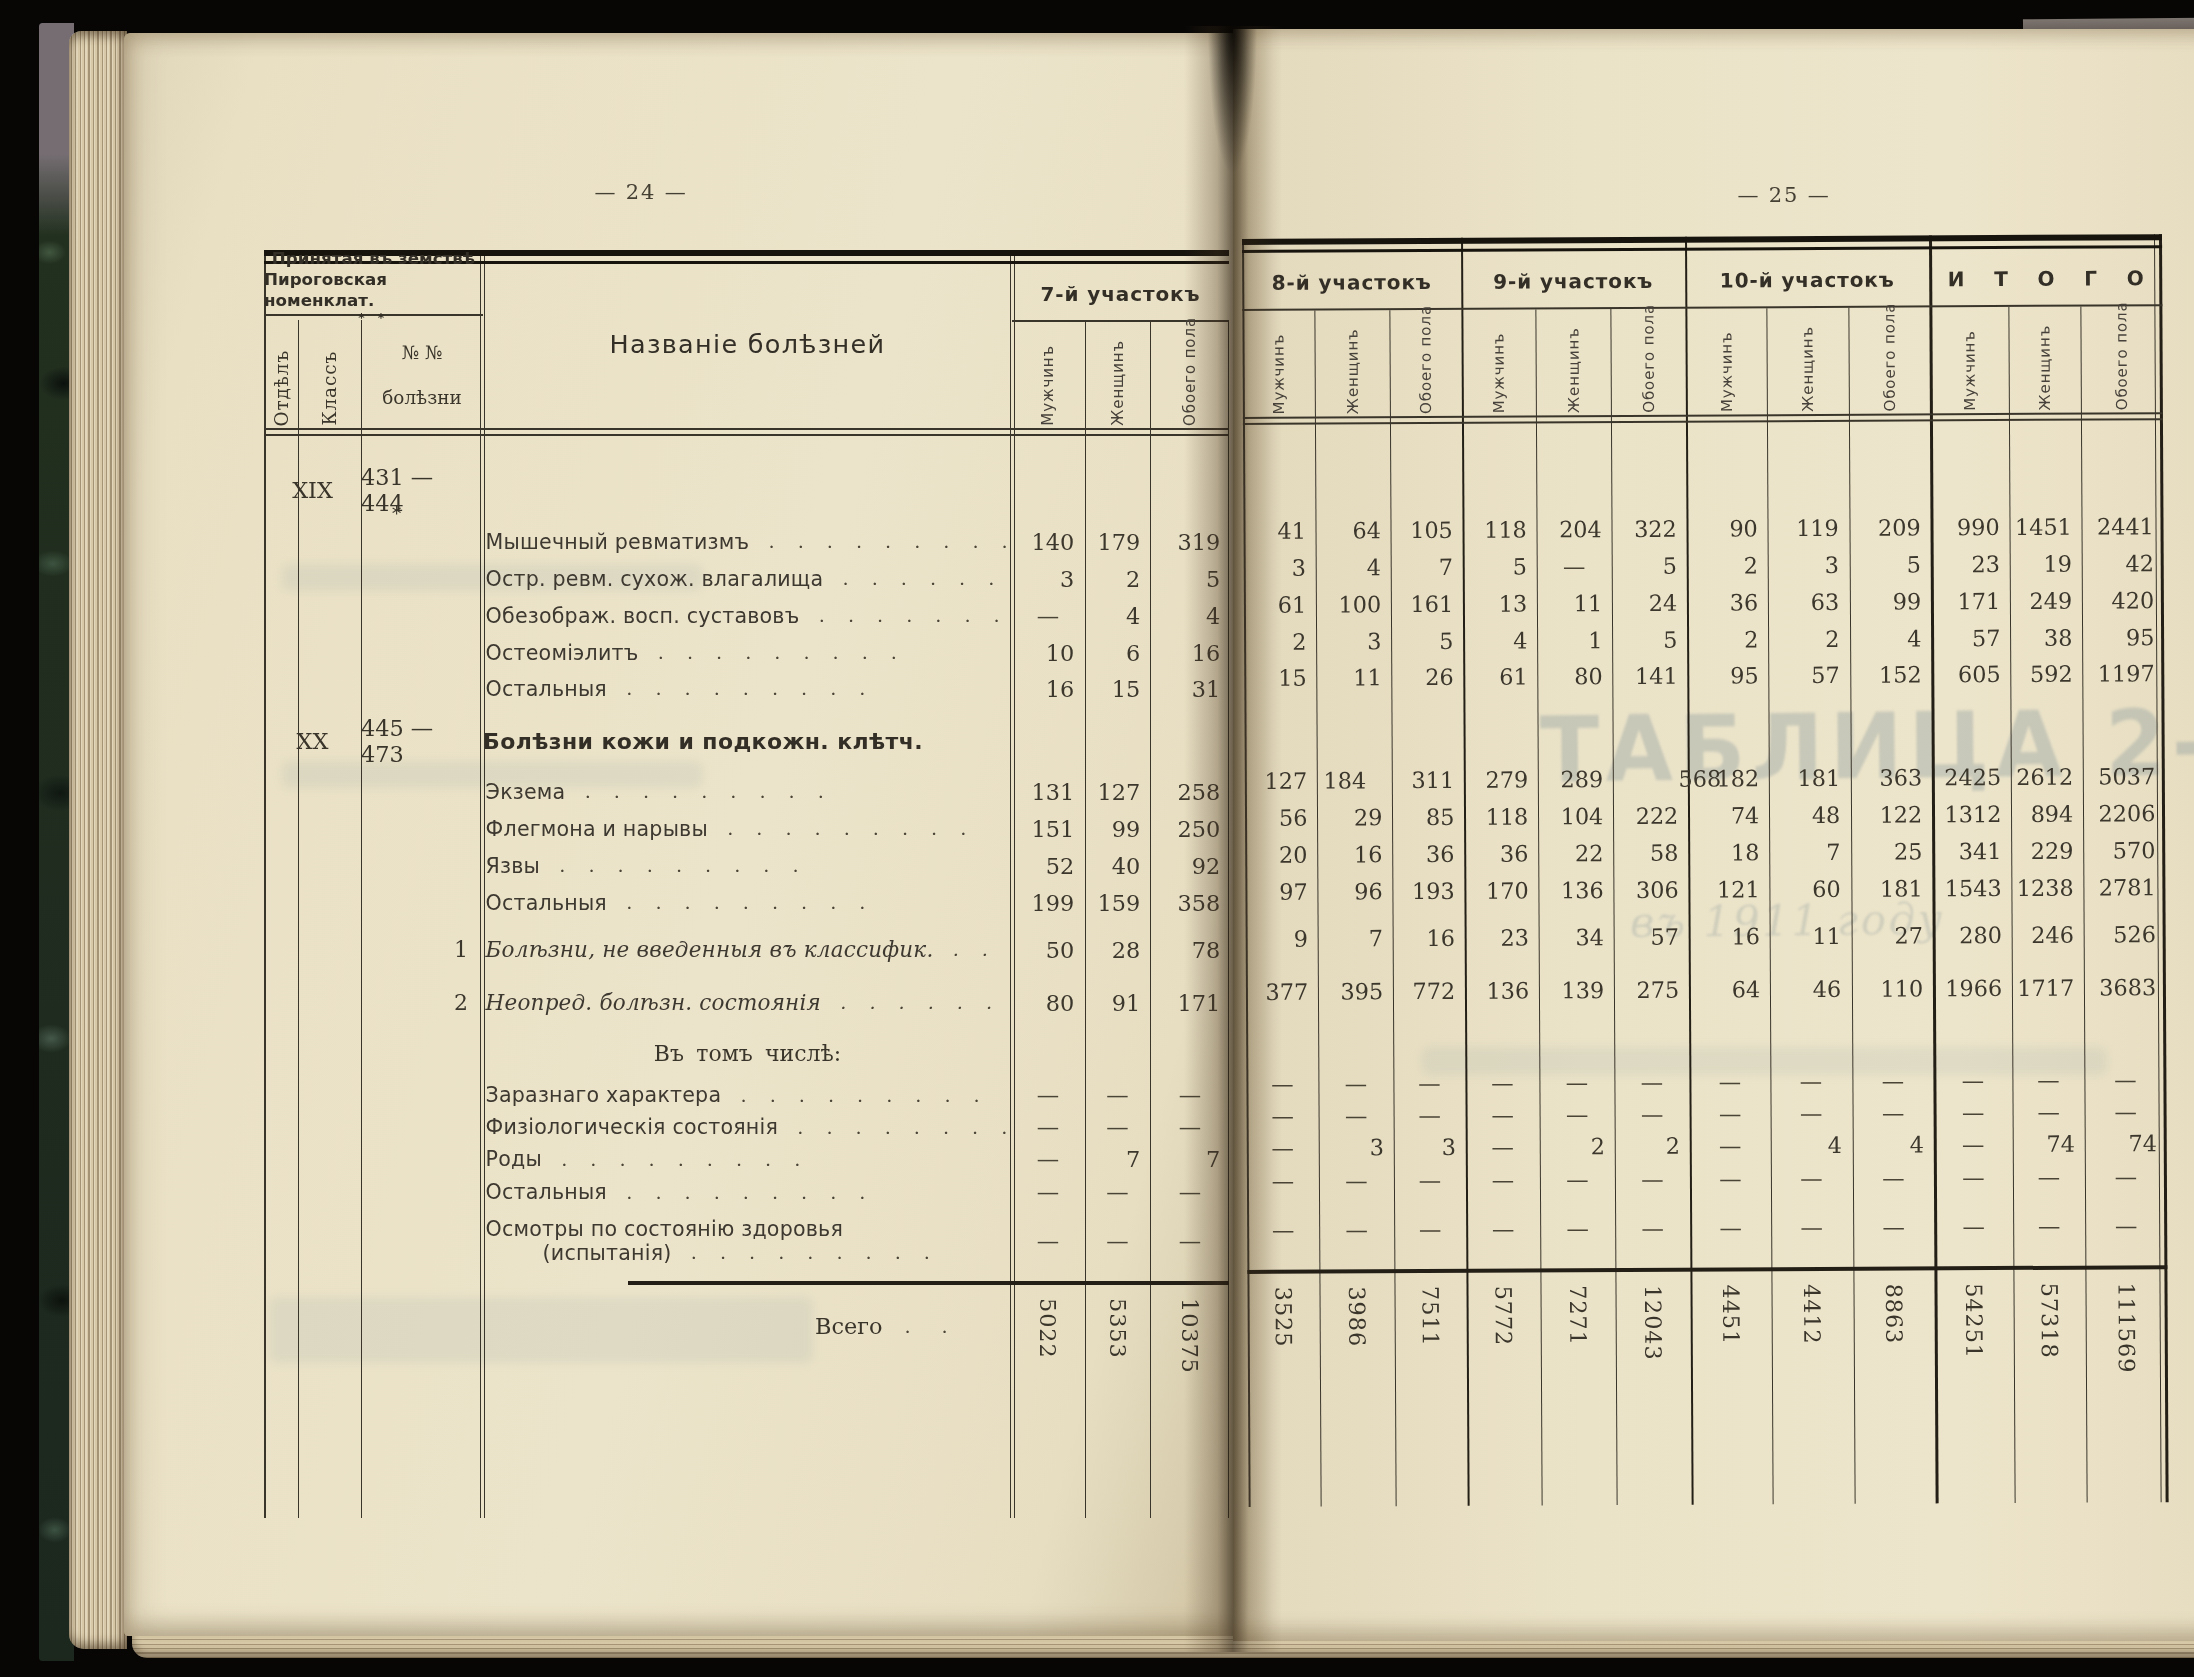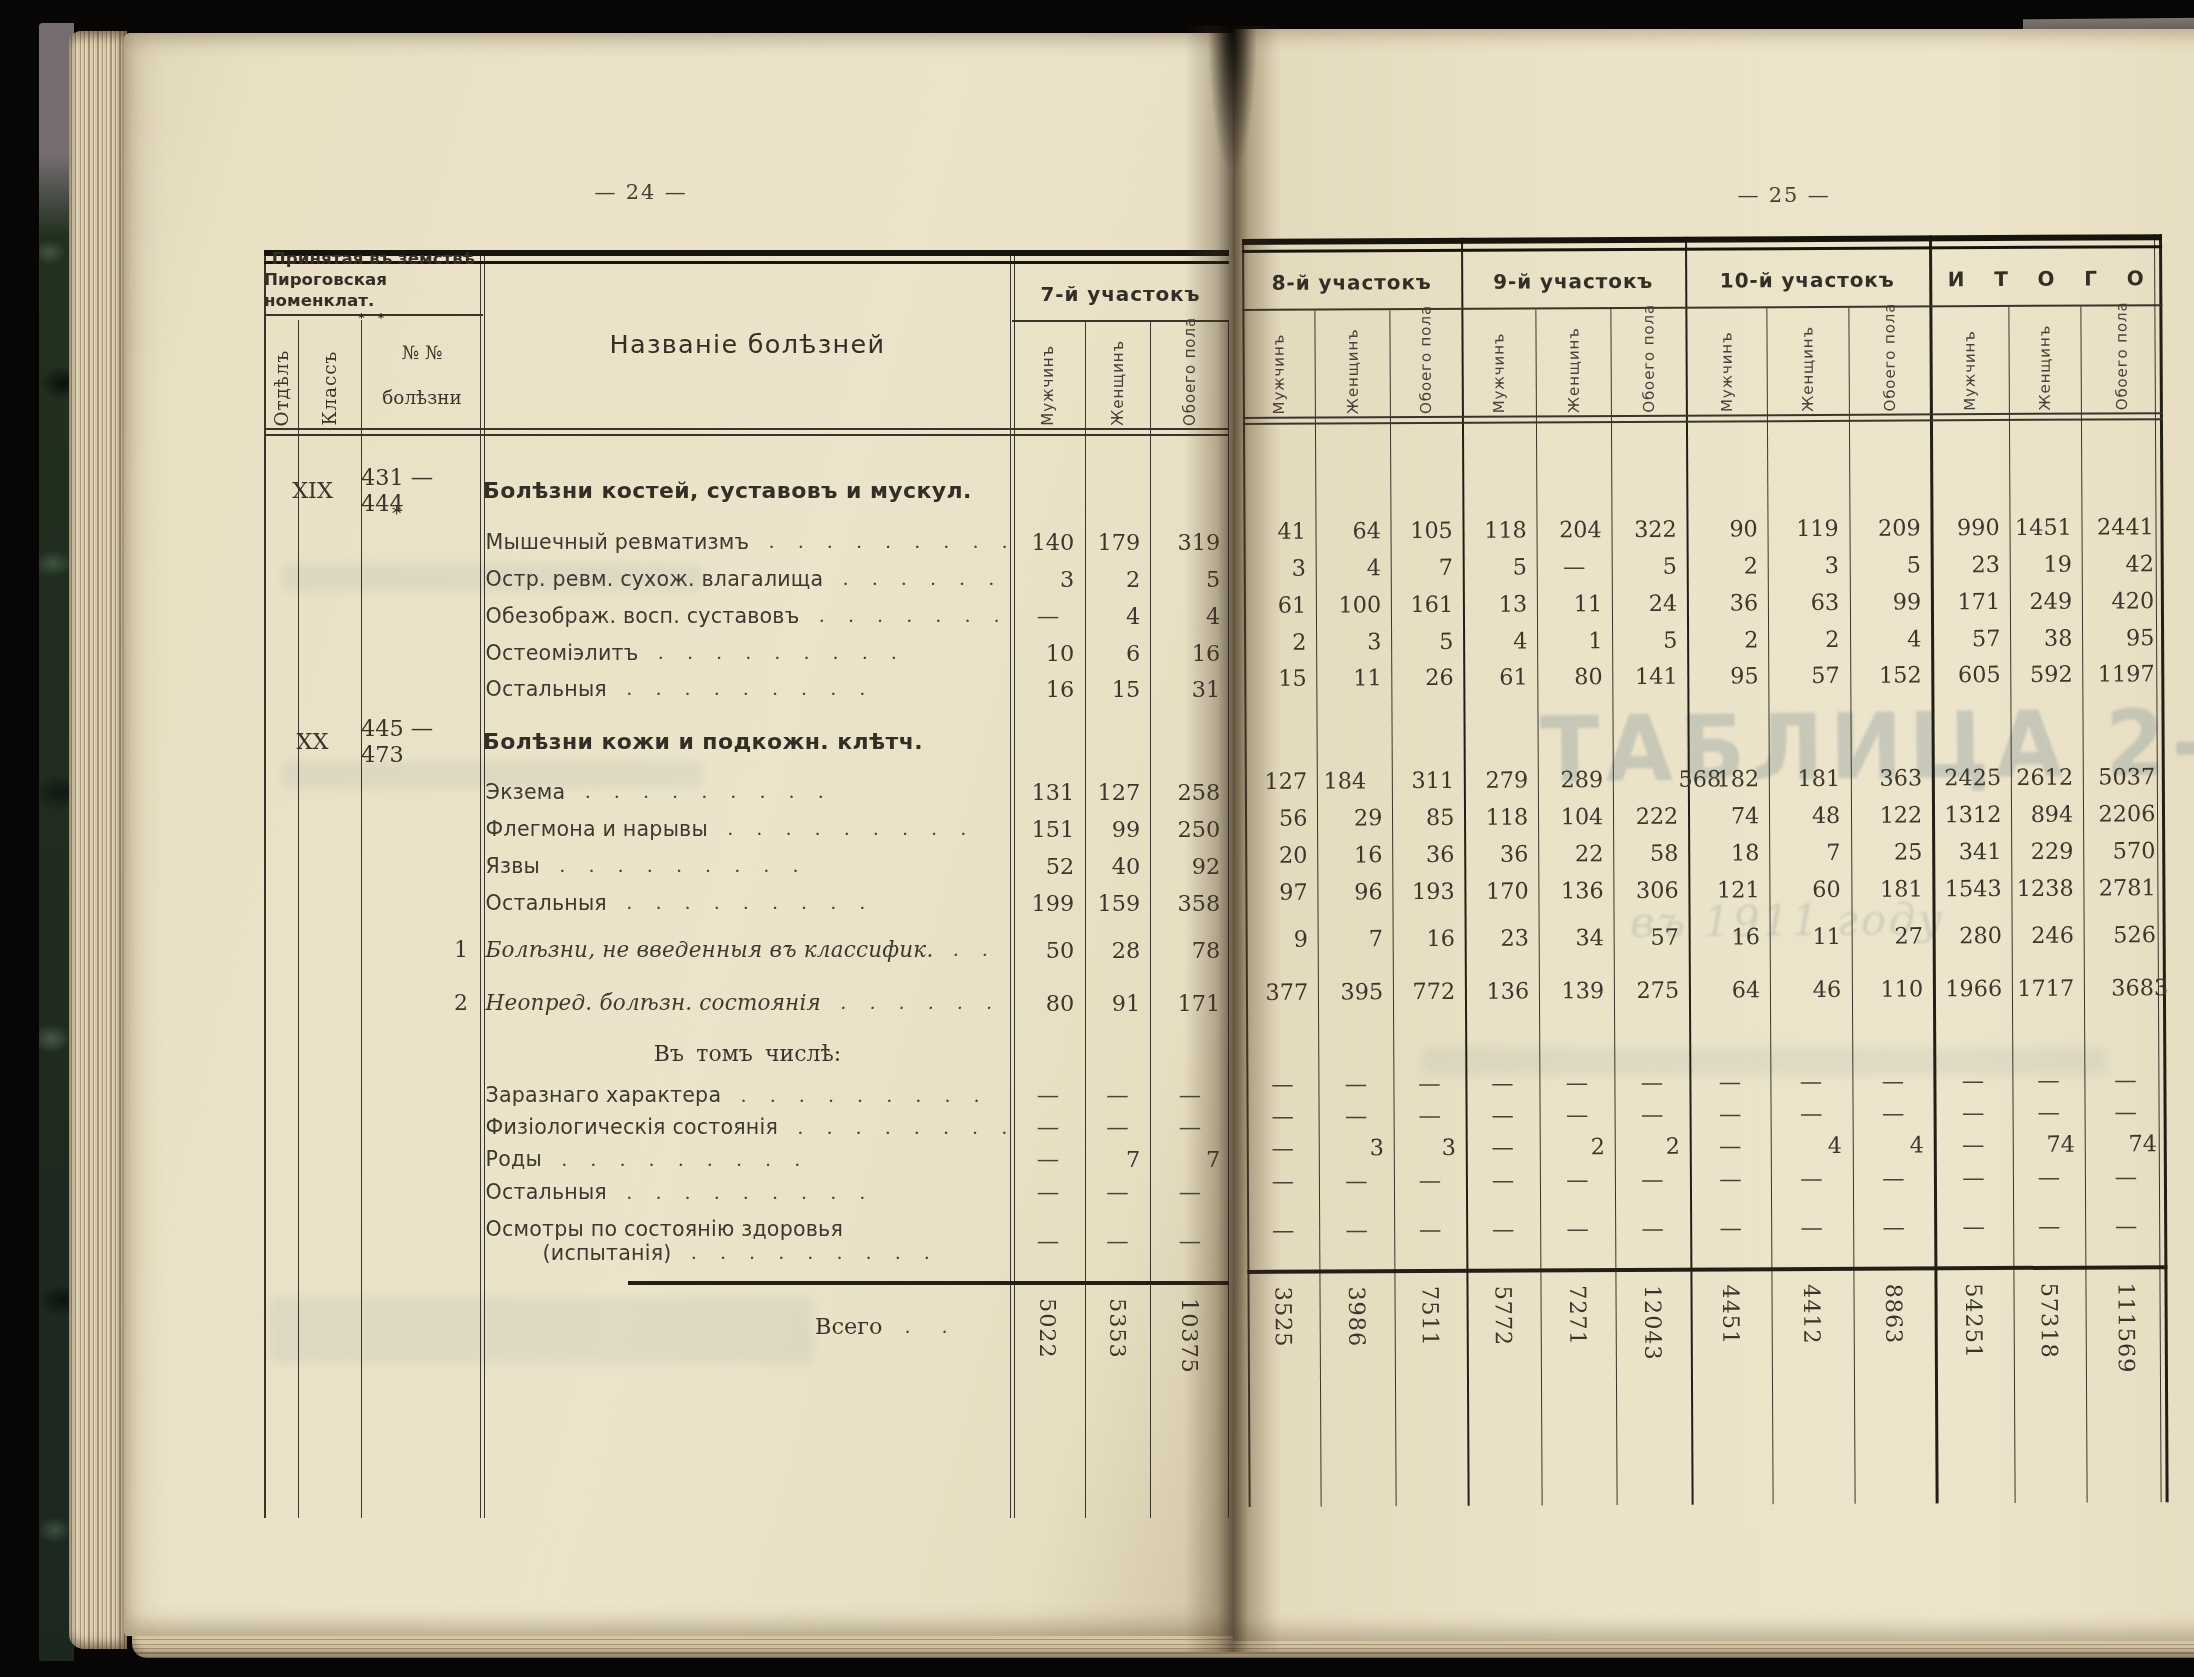--- a/index.html
+++ b/index.html
@@ -190,21 +190,20 @@
           </div>
           <div class="rotwrap" style="left: 886px; width: 80px; top: 73px; height: 103px;">
             <span class="vtext">Обоего пола</span>
           </div>
         </div>
       <div id="left-rows">
           <div class="trow" style="left: 0px; width: 965px; top: 215px; height: 50px;">
             <div class="cell sec-ord" style="left: 0px; width: 97px;">XIX</div>
             <div class="cell sec-nums" style="left: 97px; width: 122px;">431 — 444</div>
             <div class="sec-star">*</div>
-            <div class="cell sec-label" style="left: 219px; width: 529px;">Болѣзни костей, суставовъ и мускул.</div>
           </div>
           <div class="trow" style="left: 0px; width: 965px; top: 273px; height: 37px;">
             <div class="cell lbl" style="left: 219px; width: 529px;">
               <div class="ltext">Мышечный ревматизмъ</div>
               <div class="dots">.........</div>
             </div>
             <div class="cell num" style="left: 748px; width: 72px;">140</div>
             <div class="cell num" style="left: 821px; width: 65px;">179</div>
             <div class="cell num" style="left: 886px; width: 80px;">319</div>
           </div>
@@ -595,21 +594,21 @@
             <div class="cell num" style="left: 72px; width: 75px;">395</div>
             <div class="cell num" style="left: 147px; width: 72px;">772</div>
             <div class="cell num" style="left: 219px; width: 74px;">136</div>
             <div class="cell num" style="left: 293px; width: 75px;">139</div>
             <div class="cell num" style="left: 368px; width: 75px;">275</div>
             <div class="cell num" style="left: 443px; width: 81px;">64</div>
             <div class="cell num" style="left: 524px; width: 81px;">46</div>
             <div class="cell num" style="left: 606px; width: 81px;">110</div>
             <div class="cell num" style="left: 687px; width: 79px;">1966</div>
             <div class="cell num" style="left: 766px; width: 72px;">1717</div>
-            <div class="cell num" style="left: 838px; width: 82px; margin-left: 12px;">3683</div>
+            <div class="cell num" style="left: 838px; width: 82px;">3683</div>
           </div>
           <div class="trow" style="left: 0px; width: 920px; top: 786px; height: 35px;"></div>
           <div class="trow" style="left: 0px; width: 920px; top: 829px; height: 32px;">
             <div class="cell num dash" style="left: 0px; width: 72px;">—</div>
             <div class="cell num dash" style="left: 72px; width: 75px;">—</div>
             <div class="cell num dash" style="left: 147px; width: 72px;">—</div>
             <div class="cell num dash" style="left: 219px; width: 74px;">—</div>
             <div class="cell num dash" style="left: 293px; width: 75px;">—</div>
             <div class="cell num dash" style="left: 368px; width: 75px;">—</div>
             <div class="cell num dash" style="left: 443px; width: 81px;">—</div>

